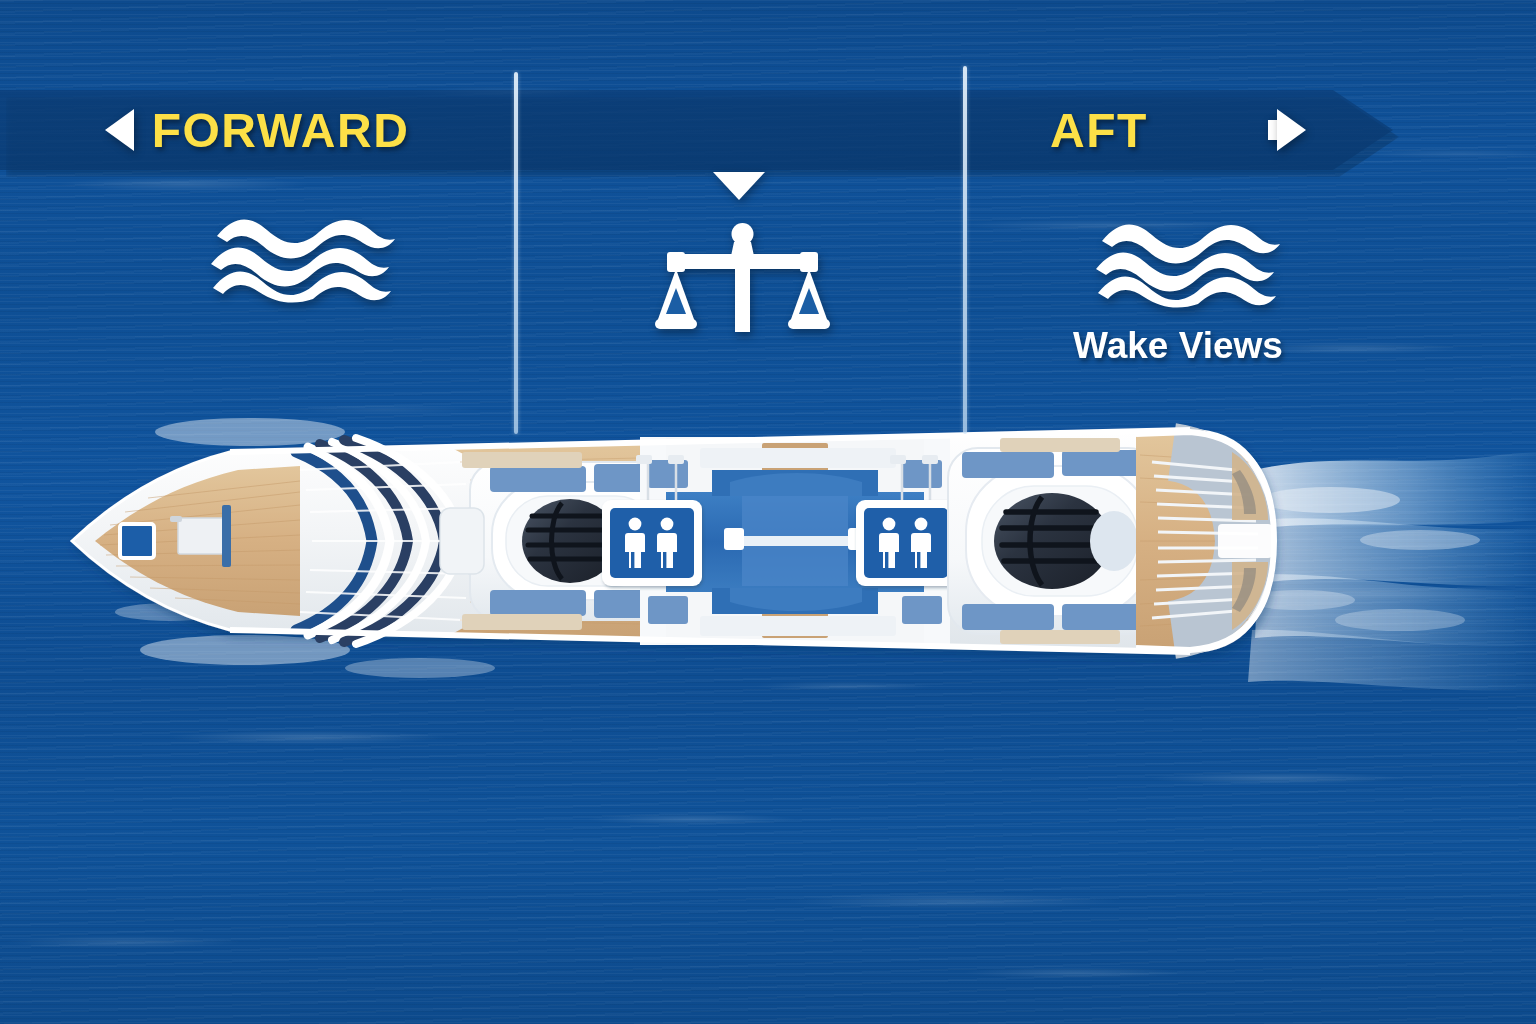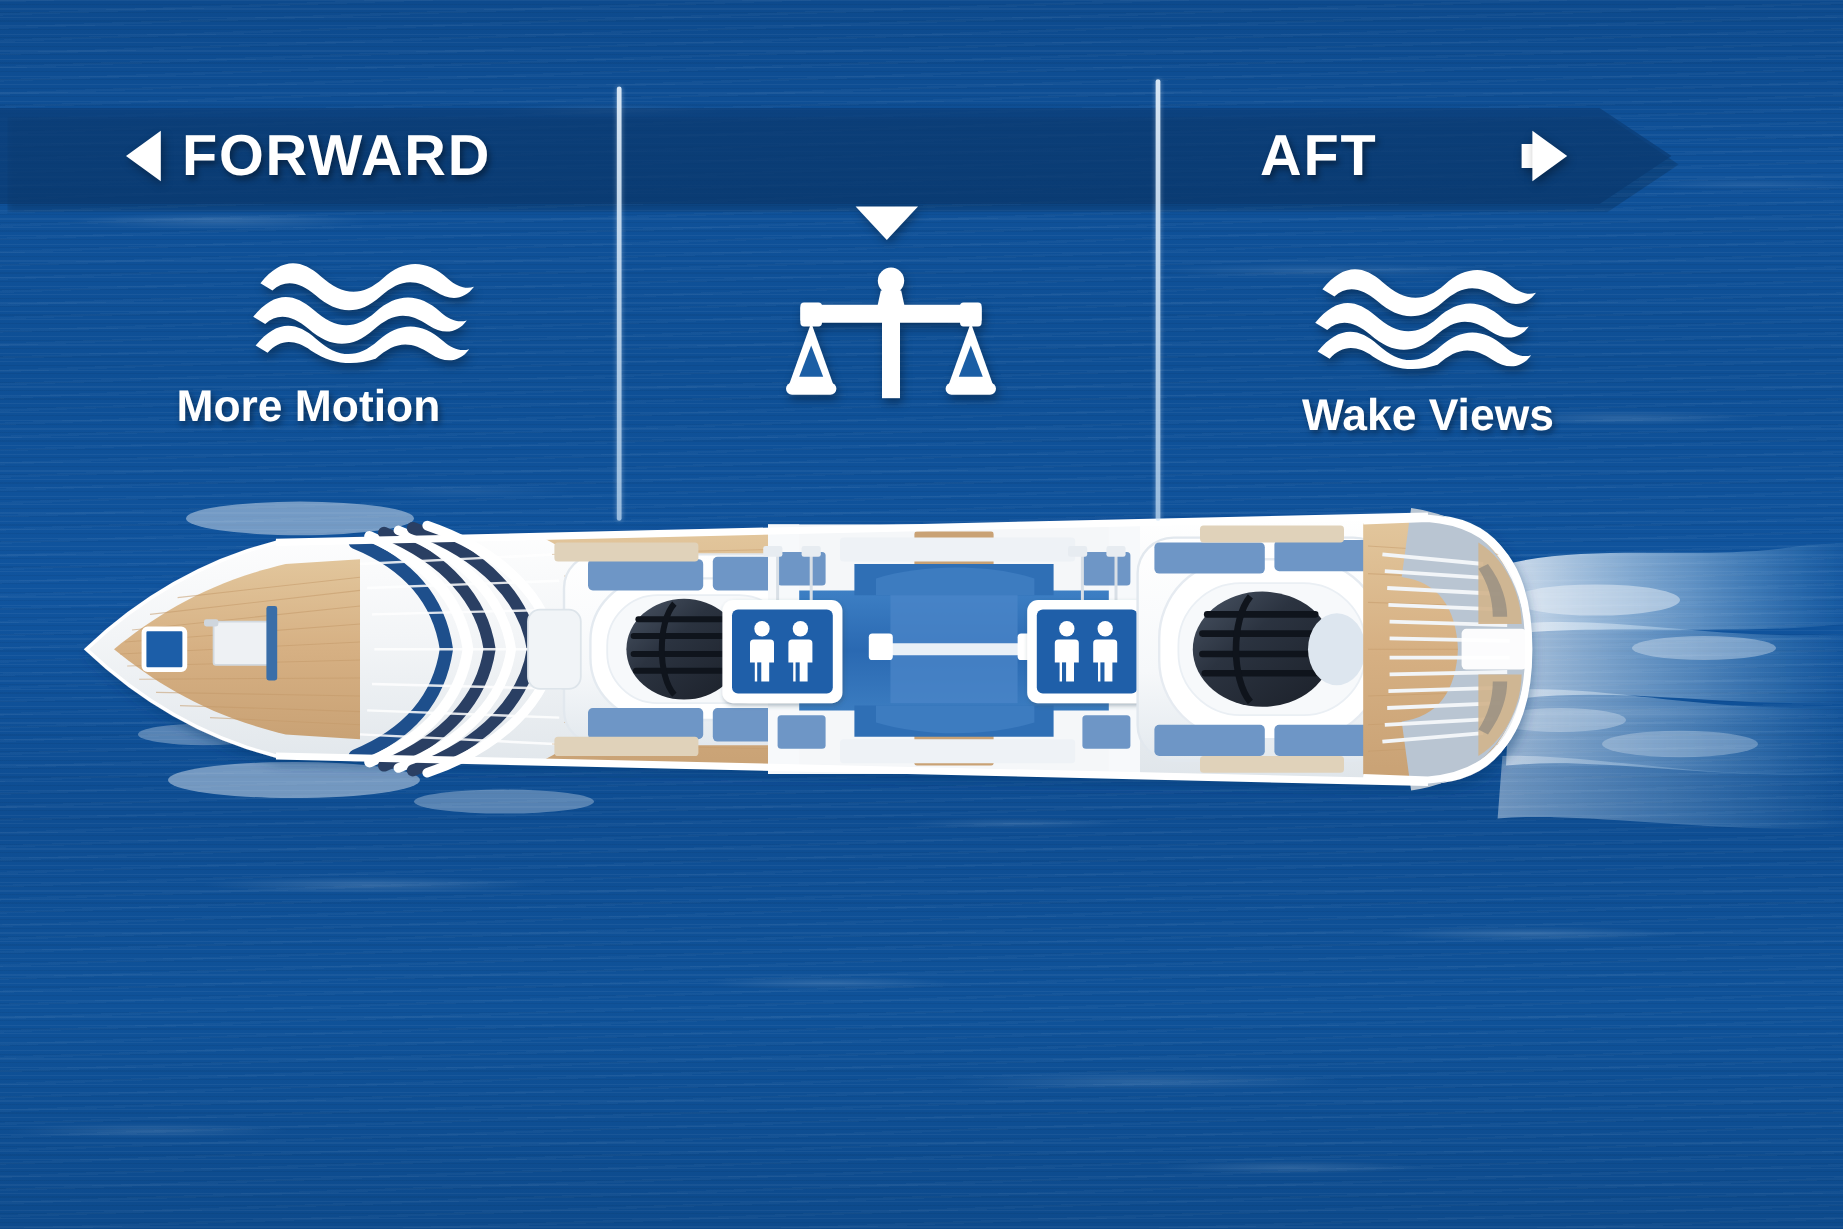--- a/index.html
+++ b/index.html
@@ -104,21 +104,21 @@
 
   
   .divider {
     position: absolute;
     width: 4px;
     background: linear-gradient(180deg, rgba(225,238,250,0.95), rgba(205,228,248,0.72));
     box-shadow: 0 0 4px rgba(255,255,255,0.35);
     border-radius: 2px;
   }
   .zone-title {
-    color: #ffffff;
+    color: #fde047;
     font-weight: bold;
     font-size: 48px;
     letter-spacing: 1.5px;
     white-space: nowrap;
     text-shadow: 2px 3px 5px rgba(0,0,0,0.42);
     display: inline-block;
     vertical-align: middle;
   }
   .zone-head-row {
     position: absolute;
@@ -498,23 +498,20 @@
     <span class="zone-title">FORWARD</span>
   </div>
   <svg class="zone-icon" style="left:205px; top:210px;" width="200" height="95" viewBox="0 0 200 95">
     <path d="M12 26 C30 4, 46 6, 62 20 C80 36, 96 38, 114 22 C132 6, 150 6, 168 22 C176 29, 183 31, 190 29
              C182 40, 170 41, 158 33 C140 21, 128 23, 112 37 C94 53, 76 52, 58 36 C44 24, 32 23, 22 32 Z" fill="#ffffff"></path>
     <path d="M6 54 C24 32, 40 34, 56 48 C74 64, 90 66, 108 50 C126 34, 144 34, 162 50 C170 57, 177 59, 184 57
              C176 68, 164 69, 152 61 C134 49, 122 51, 106 65 C88 81, 70 80, 52 64 C38 52, 26 51, 16 60 Z" fill="#ffffff"></path>
     <path d="M8 78 C26 56, 42 58, 58 72 C76 88, 92 90, 110 74 C128 58, 146 58, 164 74 C172 81, 179 83, 186 81
              C178 92, 166 93, 154 85 C136 73, 124 75, 108 89 C90 95, 72 94, 54 82 C40 72, 28 73, 18 84 Z" fill="#ffffff"></path>
   </svg>
-  <div class="zone-sub" style="left:0px; top:318px; width:514px;">
-    <span>More Motion</span>
-  </div>
 
   <div class="caret-down" style="left:713px; top:172px;"></div>
   <svg class="zone-icon" style="left:655px; top:222px;" width="175" height="110" viewBox="0 0 175 110">
     <circle cx="87.5" cy="12" r="11" fill="#ffffff"></circle>
     <path d="M79 20 L96 20 L99 34 L76 34 Z" fill="#ffffff"></path>
     <rect x="80" y="32" width="15" height="78" fill="#ffffff"></rect>
     <rect x="12" y="32" width="151" height="15" rx="3" fill="#ffffff"></rect>
     <rect x="12" y="30" width="18" height="20" rx="3" fill="#ffffff"></rect>
     <rect x="145" y="30" width="18" height="20" rx="3" fill="#ffffff"></rect>
 
@@ -535,17 +532,17 @@
     </div>
   </div>
   <svg class="zone-icon" style="left:1090px; top:215px;" width="200" height="95" viewBox="0 0 200 95">
     <path d="M12 26 C30 4, 46 6, 62 20 C80 36, 96 38, 114 22 C132 6, 150 6, 168 22 C176 29, 183 31, 190 29
              C182 40, 170 41, 158 33 C140 21, 128 23, 112 37 C94 53, 76 52, 58 36 C44 24, 32 23, 22 32 Z" fill="#ffffff"></path>
     <path d="M6 54 C24 32, 40 34, 56 48 C74 64, 90 66, 108 50 C126 34, 144 34, 162 50 C170 57, 177 59, 184 57
              C176 68, 164 69, 152 61 C134 49, 122 51, 106 65 C88 81, 70 80, 52 64 C38 52, 26 51, 16 60 Z" fill="#ffffff"></path>
     <path d="M8 78 C26 56, 42 58, 58 72 C76 88, 92 90, 110 74 C128 58, 146 58, 164 74 C172 81, 179 83, 186 81
              C178 92, 166 93, 154 85 C136 73, 124 75, 108 89 C90 95, 72 94, 54 82 C40 72, 28 73, 18 84 Z" fill="#ffffff"></path>
   </svg>
-  <div class="zone-sub" style="left:963px; top:325px; width:430px;margin-left:12px;">
+  <div class="zone-sub" style="left:963px; top:325px; width:430px;">
     <span>Wake Views</span>
   </div>
 
 </div>
 
 </body></html>

